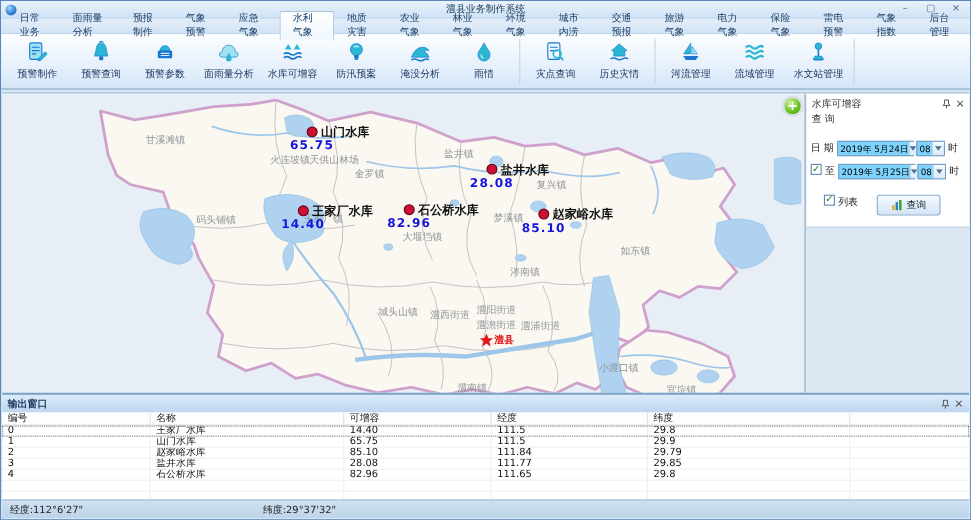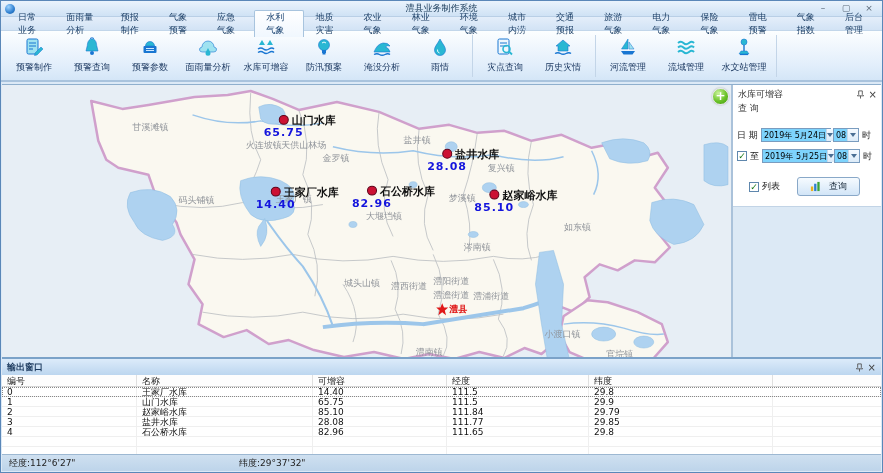--- a/index.html
+++ b/index.html
@@ -32,28 +32,28 @@
   .map-zoom-btn { position:absolute; top:3px; right:2px; width:17px; height:17px; border-radius:50%;
     background:radial-gradient(circle at 35% 28%,#c9f29a,#6cc32a 55%,#3d9a0c); border:1px solid #e6e6e6;
     color:#fff; font-size:12px; line-height:15px; text-align:center; font-weight:bold; box-shadow:0 0 2px rgba(0,0,0,.3); cursor:pointer; }
 
   
   .right-panel { width:150px; background:#ffffff; border-left:2px solid #aac2da; display:flex; flex-direction:column; font-size:9px; }
   .rp-caption { display:flex; align-items:center; padding:3px 4px 0 5px; color:#333; }
   .rp-caption .cap { flex:1; }
   .rp-icons { display:flex; gap:4px; color:#555; }
   .rp-sub { padding:1px 16px 6px 5px; color:#333; }
-  .rp-row { display:flex; align-items:center; margin:7px 0 0 4px; }
+  .rp-row { display:flex; margin:7px 0 0 4px; }
   .rp-label { color:#222; margin-right:3px; white-space:nowrap; }
   .combo { display:flex; align-items:center; border:1px solid #7a9cbf; background:#7dd3fc; height:14px; font-size:8px; padding-left:2px; }
   .combo .cval { white-space:nowrap; }
   .combo .arrow { width:11px; height:100%; display:flex; align-items:center; justify-content:center; border-left:1px solid #c8d8e8; background:linear-gradient(#f5faff,#dcebf8); }
   .combo .arrow::after { content:""; border:3px solid transparent; border-top:4px solid #4a6f94; margin-top:3px; }
   .cb { width:10px; height:10px; border:1px solid #5f87ad; background:#fff; font-size:9px; line-height:9px; text-align:center; color:#1a7a1a; margin-right:3px; flex:none; }
-  .query-btn { display:flex; align-items:center; gap:8px; border:1px solid #89a8c8; border-radius:3px; background:linear-gradient(#f6fbff,#d2e5f7); padding:2px 12px; margin-left:14px; font-size:9px; color:#123; cursor:pointer; }
+  .query-btn { display:flex; align-items:center; gap:3px; border:1px solid #89a8c8; border-radius:3px; background:linear-gradient(#f6fbff,#d2e5f7); padding:2px 12px; margin-left:14px; font-size:9px; color:#123; cursor:pointer; }
   .rp-fill { flex:1; background:#dce9f5; border-top:1px solid #c2d4e6; margin-top:10px; }
 
   
   .output { position:absolute; left:1px; bottom:18px; right:1px; height:97px; background:#fff; border-top:2px solid #7ba2c8; }
   .out-title { height:13px; background:linear-gradient(#dcebfa,#bcd6ef); display:flex; align-items:center; padding:8px 5px; }
   .out-title .otext { flex:1; font-size:9px; font-weight:bold; color:#1c3a5e; }
   .grid { position:relative; width:100%; }
   .grid-row { display:flex; height:10px; border-bottom:1px solid #efefef; }
   .grid-row.header { height:12px; border-bottom:1px solid #d5d5d5; background:#fdfdfd; }
   .gc { font-size:9px; line-height:10px; padding-left:5px; color:#111; border-right:1px solid #efefef; overflow:hidden; white-space:nowrap; }

